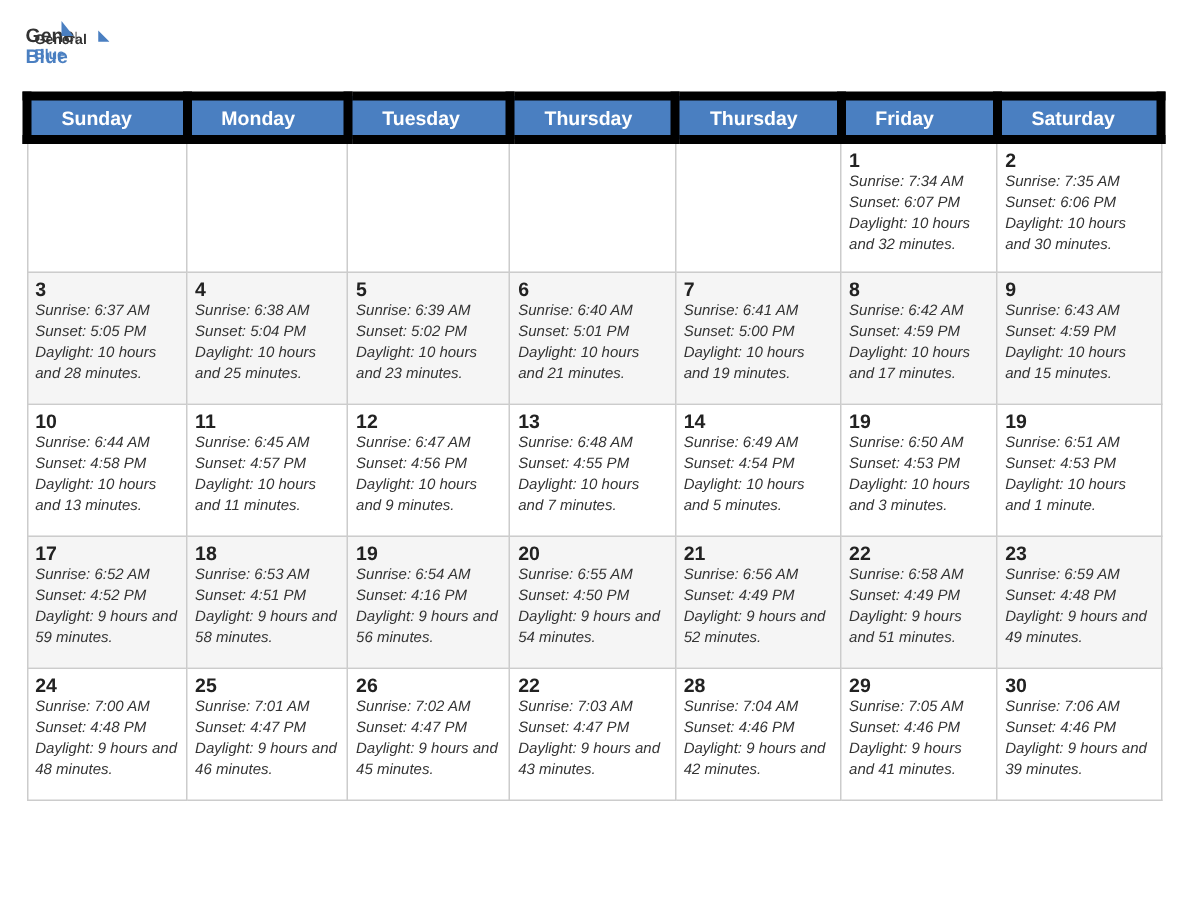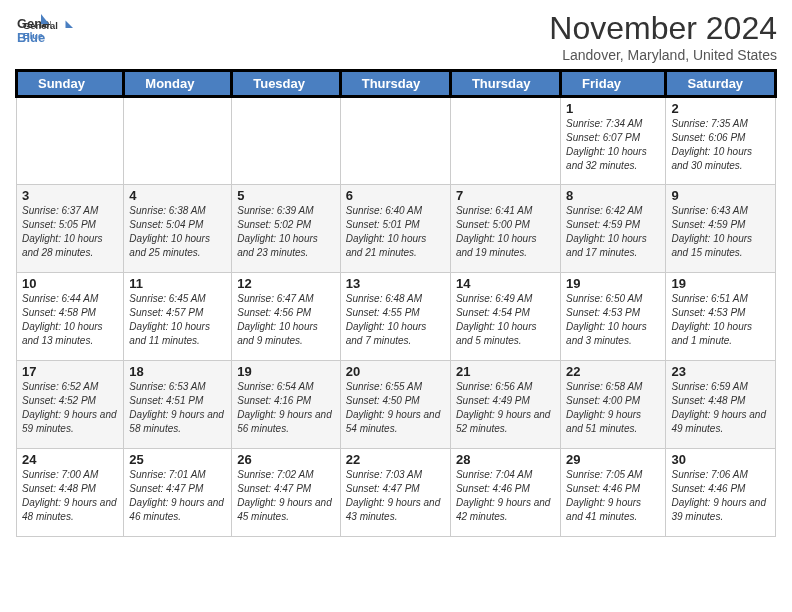--- a/index.html
+++ b/index.html
@@ -39,21 +39,21 @@
     .calendar {
       width: 100%;
       border-collapse: collapse;
     }
     .calendar th {
       background: #4a7fc1;
       color: white;
       text-align: left;
       padding: 4px 20px;
       font-size: 13px;
-      border: 3px solid #000000;
+      border: 6px solid #000000;
     }
     .calendar td {
       border: 1px solid #ccc;
       vertical-align: top;
       padding: 3px 5px;
       width: 113px;
       height: 88px;
       background: #fff;
     }
     .calendar tr:nth-child(even) td {
@@ -90,24 +90,20 @@
         </svg>
       </div>
       <div style="margin-left:-28px; margin-top:2px;">
         <svg width="50" height="38" viewBox="0 0 80 38">
           <text x="0" y="16" font-size="15" font-weight="bold" fill="#333" font-family="Arial">General</text>
           <text x="0" y="32" font-size="15" font-weight="bold" fill="#4a7fc1" font-family="Arial">Blue</text>
           <polygon points="68,2 80,14 68,14" fill="#4a7fc1"></polygon>
         </svg>
       </div>
     </div>
-    <div class="title-block">
-      <div class="month-title">November 2024</div>
-      <div class="location">Landover, Maryland, United States</div>
-    </div>
   </div>
 
   <table class="calendar">
     <thead>
       <tr>
         <th>Sunday</th>
         <th>Monday</th>
         <th>Tuesday</th>
         <th>Thursday</th>
         <th>Thursday</th>
@@ -250,21 +246,21 @@
           </td>
           <td>
             <span class="day-num">21</span>
             <div class="day-info">Sunrise: 6:56 AM
 Sunset: 4:49 PM
 Daylight: 9 hours and 52 minutes.</div>
           </td>
           <td>
             <span class="day-num">22</span>
             <div class="day-info">Sunrise: 6:58 AM
-Sunset: 4:00 PM
+Sunset: 4:49 PM
 Daylight: 9 hours and 51 minutes.</div>
           </td>
           <td>
             <span class="day-num">23</span>
             <div class="day-info">Sunrise: 6:59 AM
 Sunset: 4:48 PM
 Daylight: 9 hours and 49 minutes.</div>
           </td>
         </tr>
         <tr>

